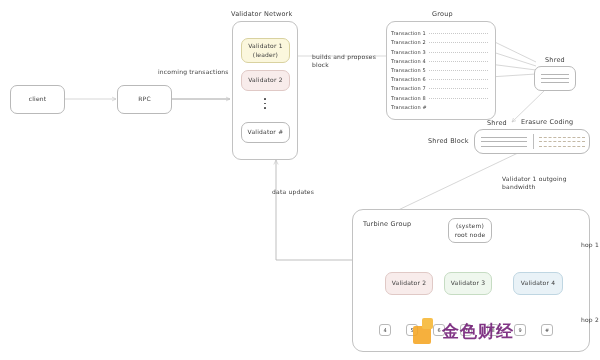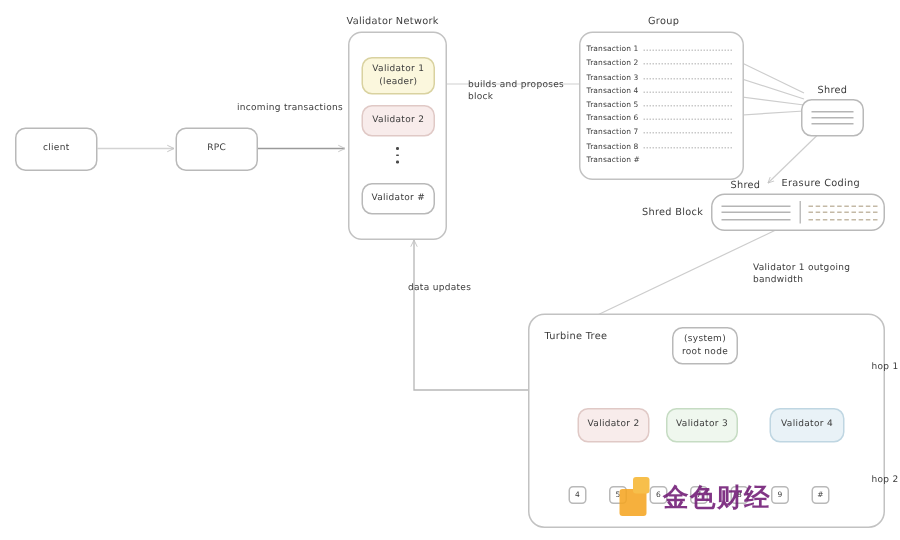--- a/index.html
+++ b/index.html
@@ -346,21 +346,21 @@
       <div class="l"></div>
       <div class="l"></div>
       <div class="l"></div>
     </div>
   </div>
 
   <div class="edge-label" style="left:502px; top:175px;">Validator 1 outgoing bandwidth</div>
 
   <div class="panel" style="left:352px; top:209px; width:238px; height:143px; border-radius:11px;"></div>
 
-  <div class="caption" style="left:363px; top:220px;">Turbine Tree</div>
+  <div class="caption" style="left:363px; top:220px;">Turbine Group</div>
 
   <div class="node" style="left:448px; top:218px; width:44px; height:25px; white-space:pre-line;">(system)
 root node</div>
 
   <div class="node" style="left:385px; top:272px; width:48px; height:23px; background:#f8eceb; border-color:#e0c9c6;">Validator 2</div>
 
   <div class="node" style="left:444px; top:272px; width:48px; height:23px; background:#eff7ee; border-color:#c6dcc3;">Validator 3</div>
 
   <div class="node" style="left:513px; top:272px; width:50px; height:23px; background:#e9f2f7; border-color:#bfd6e2;">Validator 4</div>
 

